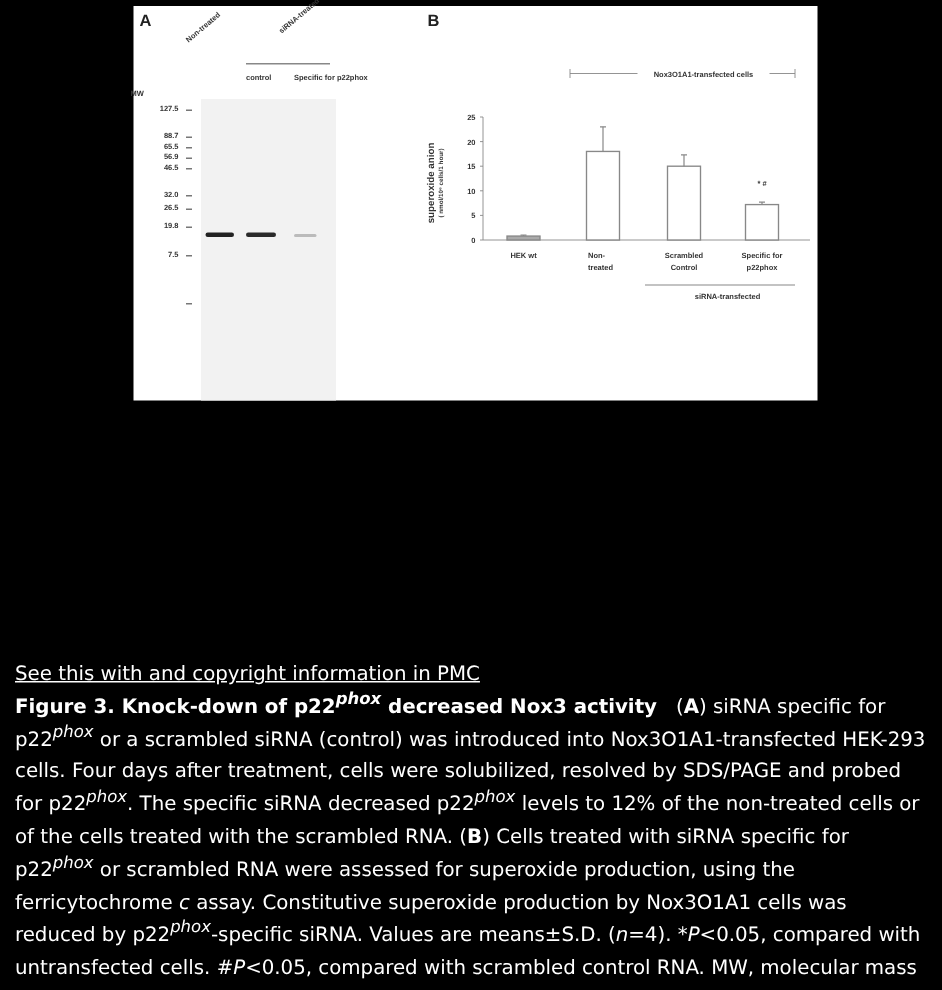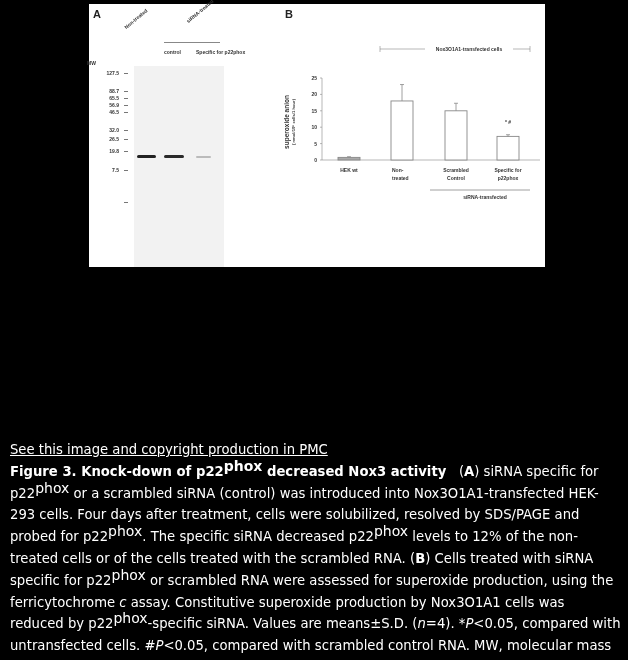--- a/index.html
+++ b/index.html
@@ -9,21 +9,21 @@
   .fig-text { position:absolute; color:#333; font-family:"Liberation Sans", sans-serif; font-weight:bold; white-space:nowrap; }
   .panel-label { font-size:11px; color:#222; }
   .small { font-size:5px; }
   .blot { position:absolute; left:45px; top:62px; width:90px; height:201px; background:#f2f2f2; }
   .band { position:absolute; height:3px; border-radius:2px; }
   .mw-tick { position:absolute; width:4px; height:1px; background:#777; }
   .hline { position:absolute; height:1px; background:#888; }
   svg text { font-family:"Liberation Sans", sans-serif; font-weight:bold; fill:#333; }
   .caption { position:absolute; left:10px; top:439px; width:612px; font-size:13.2px; line-height:21.8px; color:#fff; }
   .caption a { color:#fff; text-decoration:underline; }
-  .caption sup { font-size:14px; line-height:0; }
+  .caption sup { font-size:11px; font-style:italic; line-height:0; }
 </style>
 </head>
 <body>
 
 <div class="figure">
 
   <div class="fig-text panel-label" style="left:4px;top:4px;">A</div>
   <div class="fig-text small" style="left:38px;top:20px;transform:rotate(-40deg);transform-origin:left bottom;">Non-treated</div>
   <div class="fig-text small" style="left:100px;top:14px;transform:rotate(-40deg);transform-origin:left bottom;">siRNA-treated</div>
   <div class="hline" style="left:75px;top:38px;width:56px;"></div>
@@ -104,16 +104,16 @@
         <text x="233" y="83.92" font-size="5" text-anchor="middle">* #</text>
       </g>
     <text transform="translate(14,82) rotate(-90)" font-size="6.5" text-anchor="middle">superoxide anion</text>
     <text transform="translate(20,82) rotate(-90)" font-size="4.2" text-anchor="middle">( nmol/10⁶ cells/1 hour)</text>
     <line x1="155" y1="150" x2="255" y2="150" stroke="#888" stroke-width="0.8"></line>
     <text x="210" y="159" font-size="5" text-anchor="middle">siRNA-transfected</text>
   </svg>
 </div>
 
 <div class="caption">
-  <a href="#">See this image and copyright production in PMC</a><br>
+  <a href="#">See this with and copyright information in PMC</a><br>
   <b><span>Figure 3. Knock-down of p22</span><sup>phox</sup><span> decreased Nox3 activity</span></b>&nbsp;&nbsp;
   <span>(<b>A</b><span>) siRNA specific for p22</span><sup>phox</sup><span> or a scrambled siRNA (control) was introduced into Nox3O1A1-transfected HEK-293 cells. Four days after treatment, cells were solubilized, resolved by SDS/PAGE and probed for p22</span><sup>phox</sup><span>. The specific siRNA decreased p22</span><sup>phox</sup><span> levels to 12% of the non-treated cells or of the cells treated with the scrambled RNA. (</span><b>B</b><span>) Cells treated with siRNA specific for p22</span><sup>phox</sup><span> or scrambled RNA were assessed for superoxide production, using the ferricytochrome </span><i>c</i><span> assay. Constitutive superoxide production by Nox3O1A1 cells was reduced by p22</span><sup>phox</sup><span>-specific siRNA. Values are means±S.D. (</span><i>n</i><span>=4). *</span><i>P</i><span>&lt;0.05, compared with untransfected cells. #</span><i>P</i><span>&lt;0.05, compared with scrambled control RNA. MW, molecular mass markers in kDa; wt, wild-type.</span></span>
 </div>
 
 </body></html>

